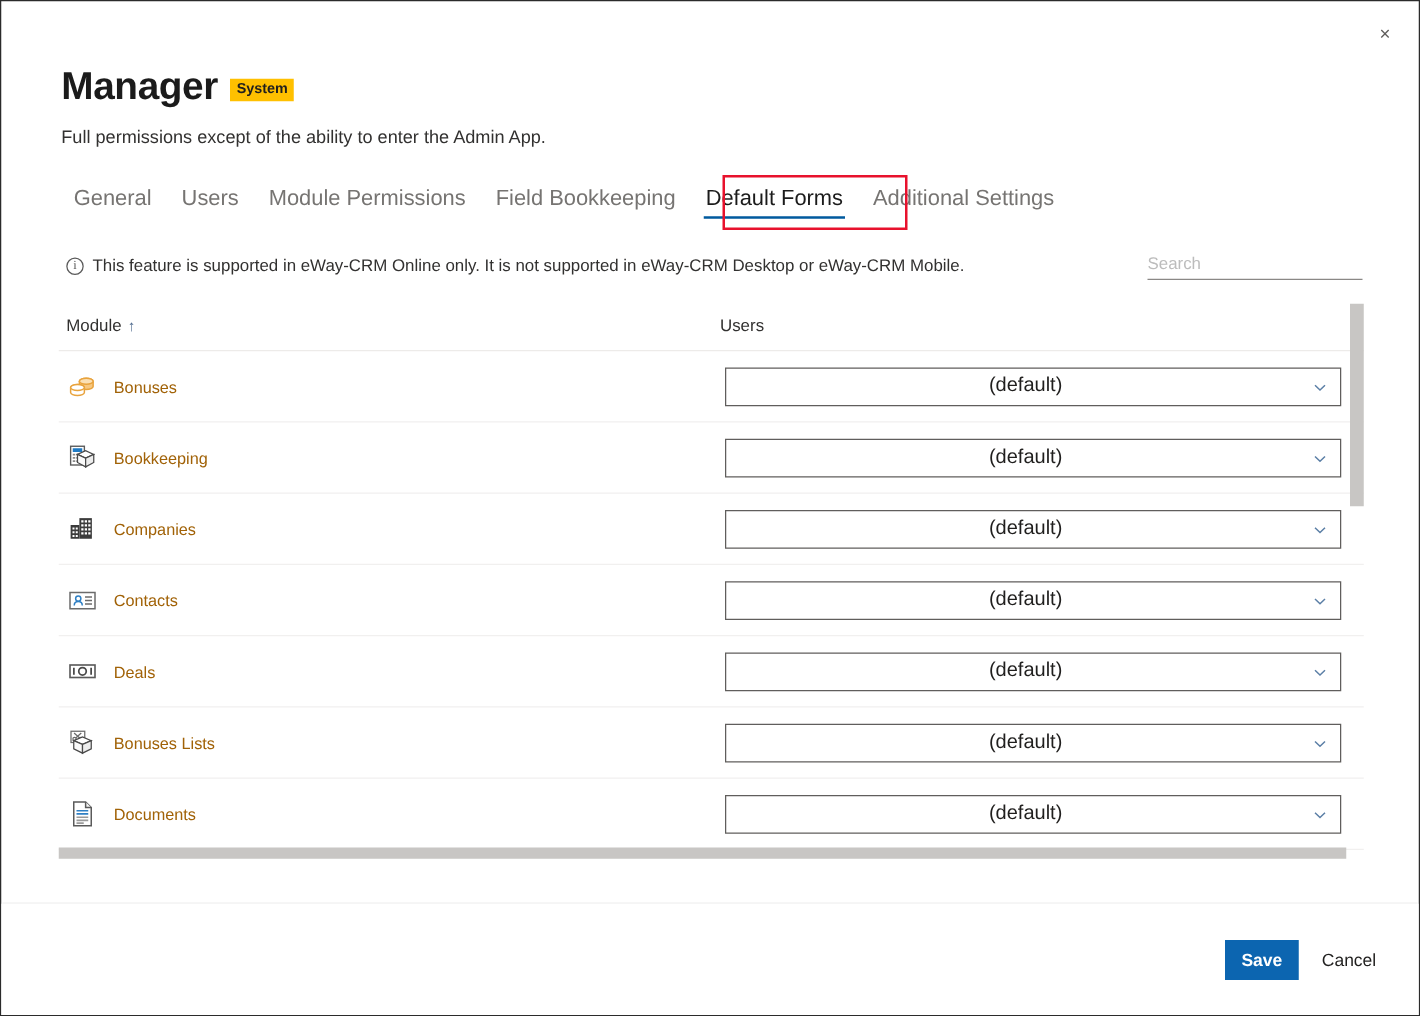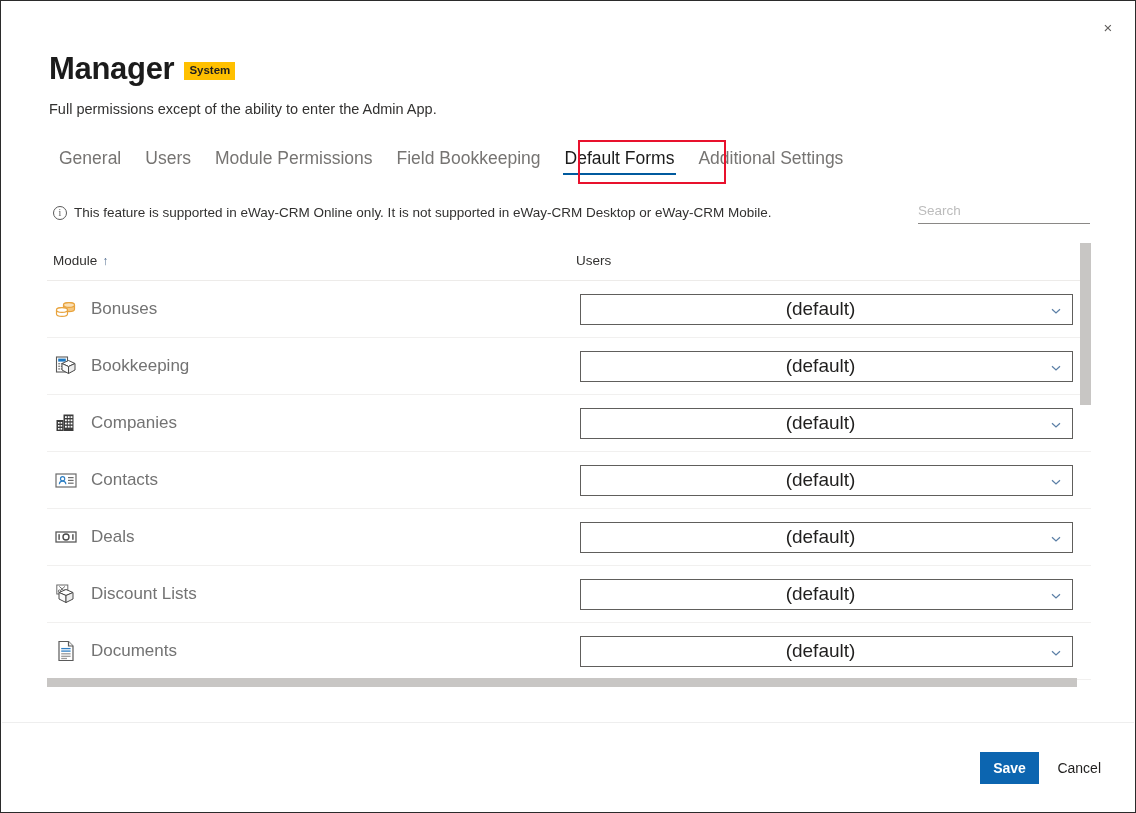--- a/index.html
+++ b/index.html
@@ -191,39 +191,39 @@
     display: flex;
     align-items: center;
     gap: 12px;
   }
   .mod-icon {
     width: 26px; height: 26px;
     flex: none;
     display: flex; align-items: center; justify-content: center;
   }
   .mod-label {
-    font-size: 17px;
-    color: #737373;
+    font-size: 13px;
+    color: #a16207;
   }
   .cell-form {
     width: 497px;
     padding-left: 4px;
   }
   .dropdown {
     position: relative;
     height: 31px;
     border: 1px solid #605e5c;
     background: #fff;
     display: flex;
     align-items: center;
     padding: 0 10px;
     cursor: pointer;
   }
   .dropdown-value {
-    font-size: 19px;
+    font-size: 16px;
     color: #201f1e;
     flex: 1;
   }
   .chev {
     width: 12px; height: 12px;
     flex: none;
     color: #4f6b8f;
   }
 
   
@@ -521,21 +521,21 @@
                 <circle cx="5.6" cy="9.2" r="1.3"></circle>
                   <circle cx="10.6" cy="9.2" r="1.3"></circle>
                 <path d="M6.6 8.4 L11 4.4"></path>
                   <path d="M9.7 8.4 L5.3 4.4"></path>
               </g>
               <path d="M5 10.5 L12 7.5 L19 10.5 L12 13.5 Z" fill="#fff" stroke="#4a4a4a" stroke-width="1"></path>
               <path d="M5 10.5 V17 L12 20.5 V13.5 Z" fill="#fafafa" stroke="#4a4a4a" stroke-width="1"></path>
               <path d="M19 10.5 V17 L12 20.5 V13.5 Z" fill="#ededed" stroke="#4a4a4a" stroke-width="1"></path>
             </svg>
           </span>
-          <span class="mod-label">Discount Lists</span>
+          <span class="mod-label">Bonuses Lists</span>
         </div>
         <div class="cell-form">
           <div class="dropdown">
             <span class="dropdown-value">(default)</span>
             <span class="chev">
               <svg width="12" height="12" viewBox="0 0 12 12">
                   <path d="M2 4.2 L6 8 L10 4.2" fill="none" stroke="#5b7fa6" stroke-width="1.2"></path>
                 </svg>
             </span>
           </div>

